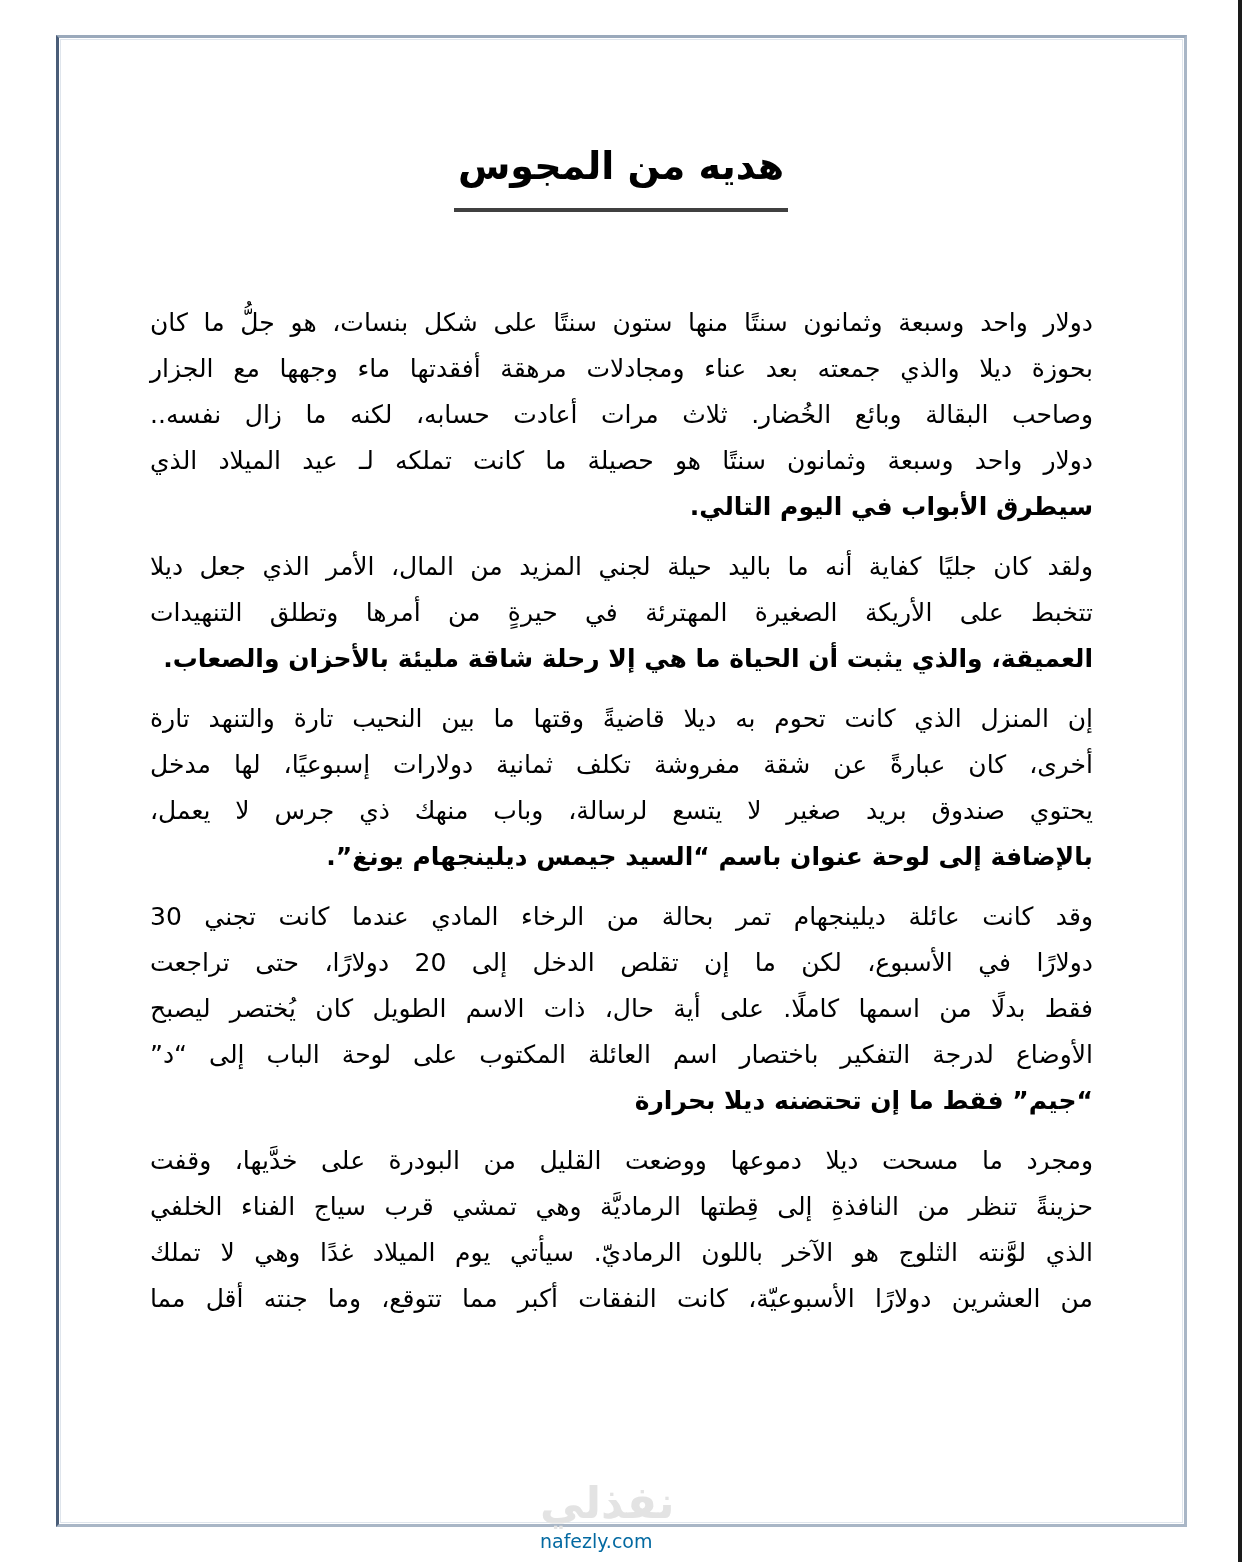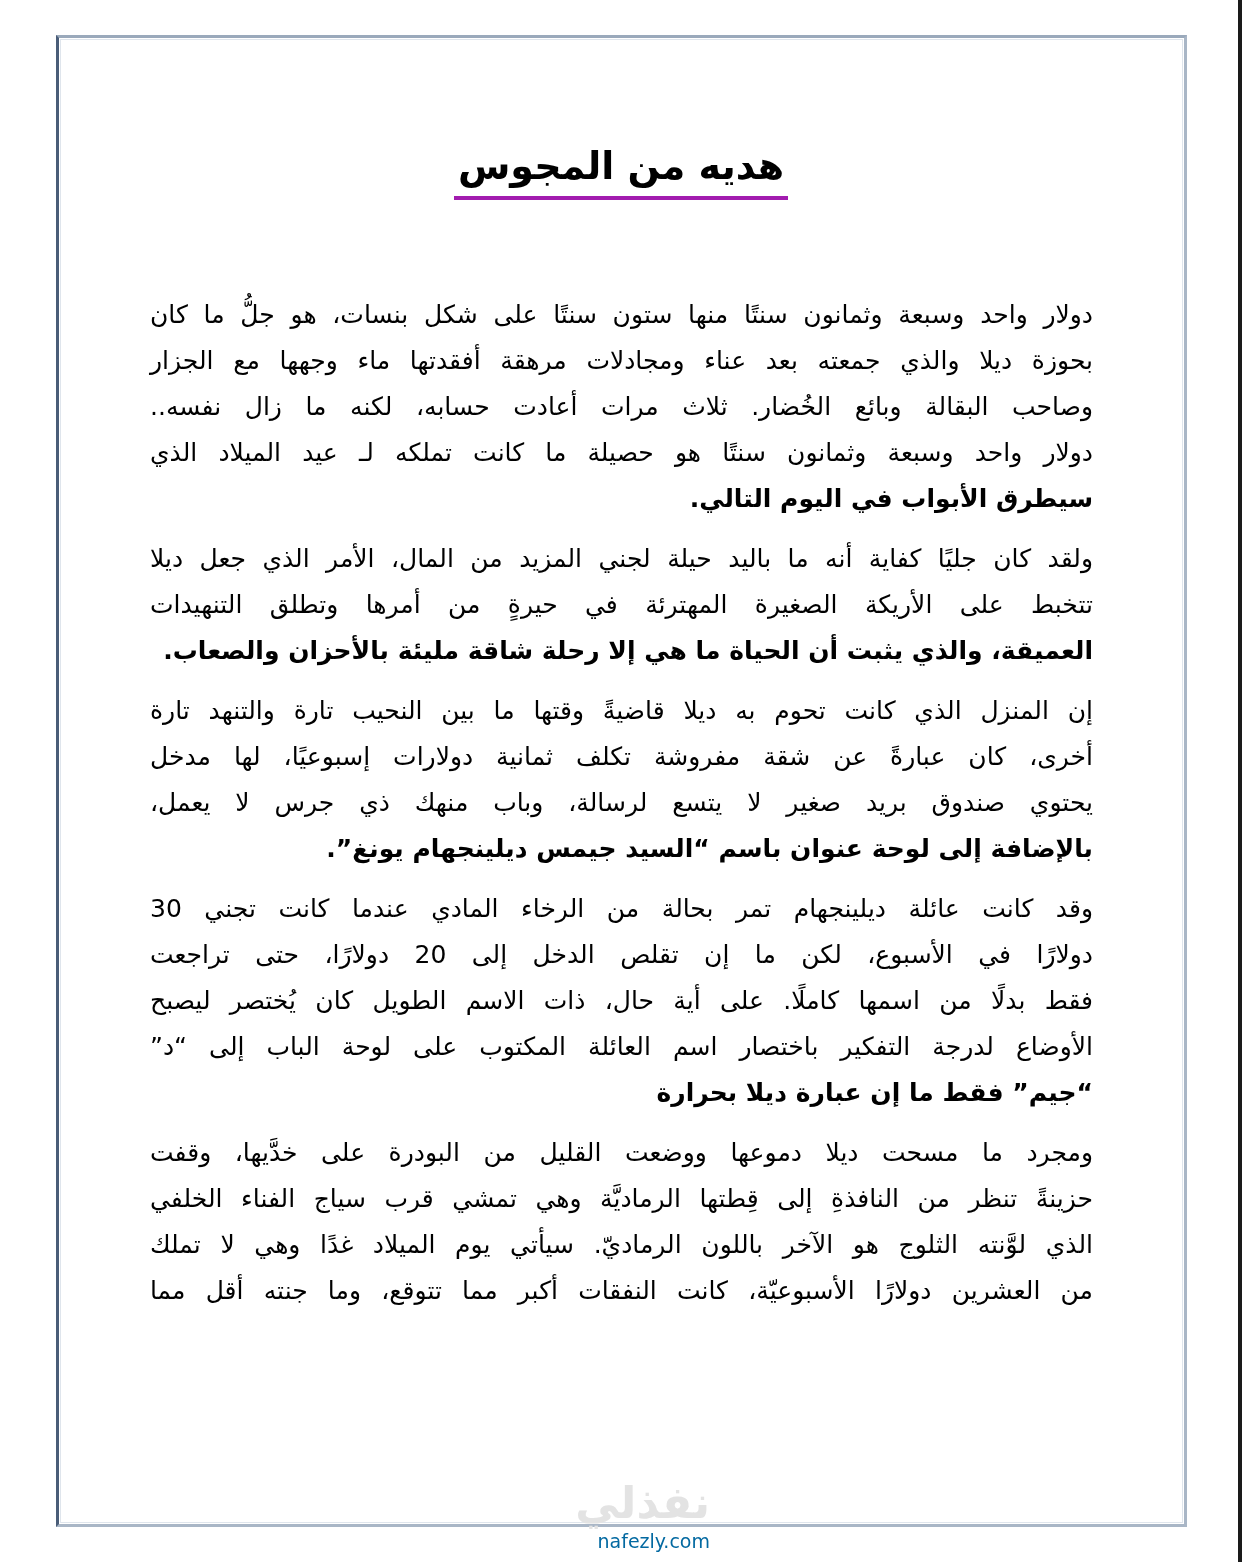--- a/index.html
+++ b/index.html
@@ -39,44 +39,44 @@
       text-align: center;
       font-family: "DejaVu Sans", sans-serif;
       font-weight: bold;
       font-size: 38px;
       color: #000;
       direction: rtl;
       line-height: 56px;
     }
     .doc-title span {
       display: inline-block;
-      border-bottom: 4px solid #a21caf;
-      padding: 0 4px 2px 4px;
+      border-bottom: 4px solid #404040;
+      padding: 0 4px 14px 4px;
     }
     .body-text {
       position: absolute;
       left: 150px;
       width: 943px;
       top: 292px;
       direction: rtl;
       text-align: justify;
       text-align-last: right;
       font-family: "DejaVu Sans", sans-serif;
       font-size: 25px;
       line-height: 46px;
       color: #000;
     }
-    .para { margin-bottom: 14px; }
+    .para { margin-bottom: 14px; margin-top: 8px; }
     .para .line { display: block; text-align: justify; text-align-last: justify; white-space: nowrap; }
     .para .line.last { text-align-last: right; font-weight: bold; }
     .watermark {
       position: absolute;
       left: 540px; top: 1480px;
       width: 170px;
-      text-align: right;
+      text-align: left;
       color: #e3e3e3;
       font-family: "DejaVu Sans", sans-serif;
       pointer-events: none;
     }
     .watermark .wm-ar {
       font-size: 44px; font-weight: bold; line-height: 46px; direction: rtl;
     }
     .watermark .wm-en {
       font-size: 19px; line-height: 22px; color: #0369a1; margin-top: 4px;
     }
@@ -109,21 +109,21 @@
     <span class="line">إن المنزل الذي كانت تحوم به ديلا قاضيةً وقتها ما بين النحيب تارة والتنهد تارة</span>
     <span class="line">أخرى، كان عبارةً عن شقة مفروشة تكلف ثمانية دولارات إسبوعيًا، لها مدخل</span>
     <span class="line">يحتوي صندوق بريد صغير لا يتسع لرسالة، وباب منهك ذي جرس لا يعمل،</span>
     <span class="line last">بالإضافة إلى لوحة عنوان باسم “السيد جيمس ديلينجهام يونغ”.</span>
   </div>
   <div class="para">
     <span class="line">وقد كانت عائلة ديلينجهام تمر بحالة من الرخاء المادي عندما كانت تجني 30</span>
     <span class="line">دولارًا في الأسبوع، لكن ما إن تقلص الدخل إلى 20 دولارًا، حتى تراجعت</span>
     <span class="line">فقط بدلًا من اسمها كاملًا. على أية حال، ذات الاسم الطويل كان يُختصر ليصبح</span>
     <span class="line">الأوضاع لدرجة التفكير باختصار اسم العائلة المكتوب على لوحة الباب إلى “د”</span>
-    <span class="line last">“جيم” فقط ما إن عبارة ديلا بحرارة</span>
+    <span class="line last">“جيم” فقط ما إن تحتضنه ديلا بحرارة</span>
   </div>
   <div class="para">
     <span class="line">ومجرد ما مسحت ديلا دموعها ووضعت القليل من البودرة على خدَّيها، وقفت</span>
     <span class="line">حزينةً تنظر من النافذةِ إلى قِطتها الرماديَّة وهي تمشي قرب سياج الفناء الخلفي</span>
     <span class="line">الذي لوَّنته الثلوج هو الآخر باللون الرماديّ. سيأتي يوم الميلاد غدًا وهي لا تملك</span>
     <span class="line">من العشرين دولارًا الأسبوعيّة، كانت النفقات أكبر مما تتوقع، وما جنته أقل مما</span>
   </div>
 </div>
 
 <div class="watermark">

